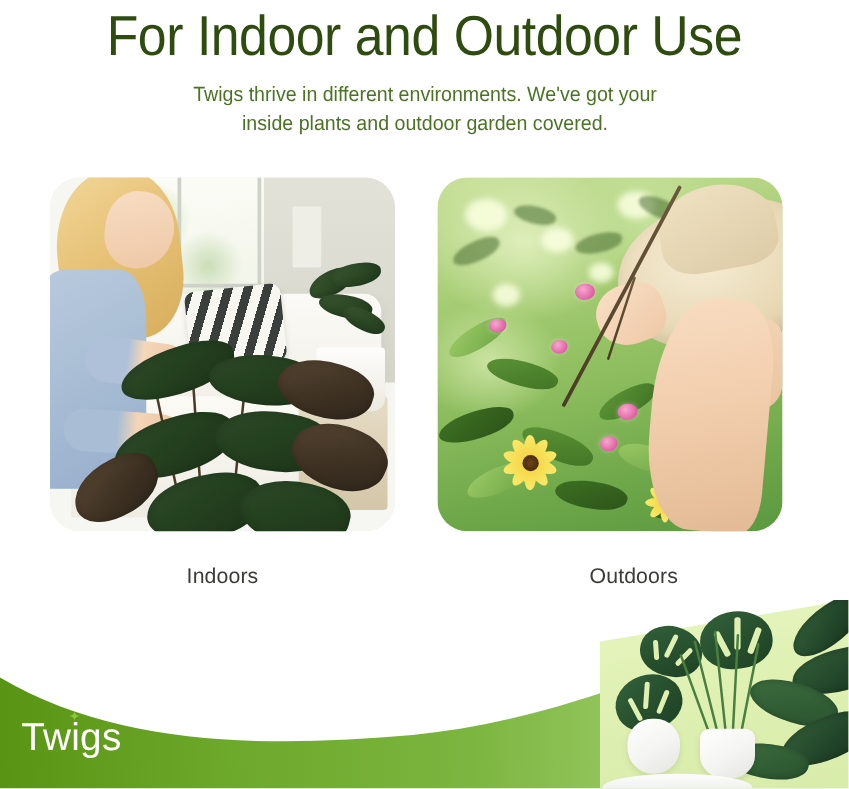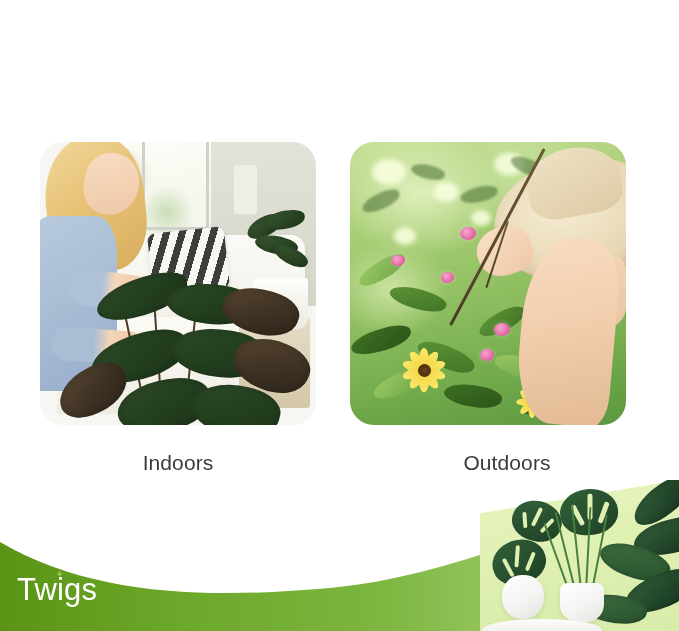--- a/index.html
+++ b/index.html
@@ -258,21 +258,21 @@
     border-radius:2px;
   }
 
   
   .caption{
     position:absolute;
     top:451px;
     width:276px;
     text-align:center;
     font-family:"Liberation Sans Narrow","Liberation Sans",sans-serif;
-    font-size:21px;
+    font-size:17px;
     color:#3b3b38;
     letter-spacing:.1px;
   }
   #caption-indoors{ left:40px; }
   #caption-outdoors{ left:369px; }
 
   
   #footer-banner{
     position:absolute;
     left:0; bottom:0;
@@ -347,20 +347,24 @@
     color:#8ec63f;
     font-size:11px;
     line-height:9px;
   }
 </style>
 </head>
 <body>
 
 <div id="page">
 
+  <div id="header-block">
+    <div id="page-title">For Indoor and Outdoor Use</div>
+    <div id="subtitle">Twigs thrive in different environments. We've got your inside plants and outdoor garden covered.</div>
+  </div>
 
   <div class="photo-card" id="card-indoors">
     <div class="photo-inner">
       <div class="indoor-scene">
         <div class="in-wall"></div>
         <div class="in-wall-2" style="right:8%;top:29%;width:8%;height:10%;background:#eeeee6;position:absolute;"></div>
         <div class="in-window"></div>
         <div class="in-mullion" style="left:16%;top:0;width:3px;height:62%;"></div>
         <div class="in-mullion" style="left:37%;top:0;width:3px;height:62%;"></div>
         <div class="in-mullion" style="left:60%;top:0;width:3px;height:62%;"></div>

